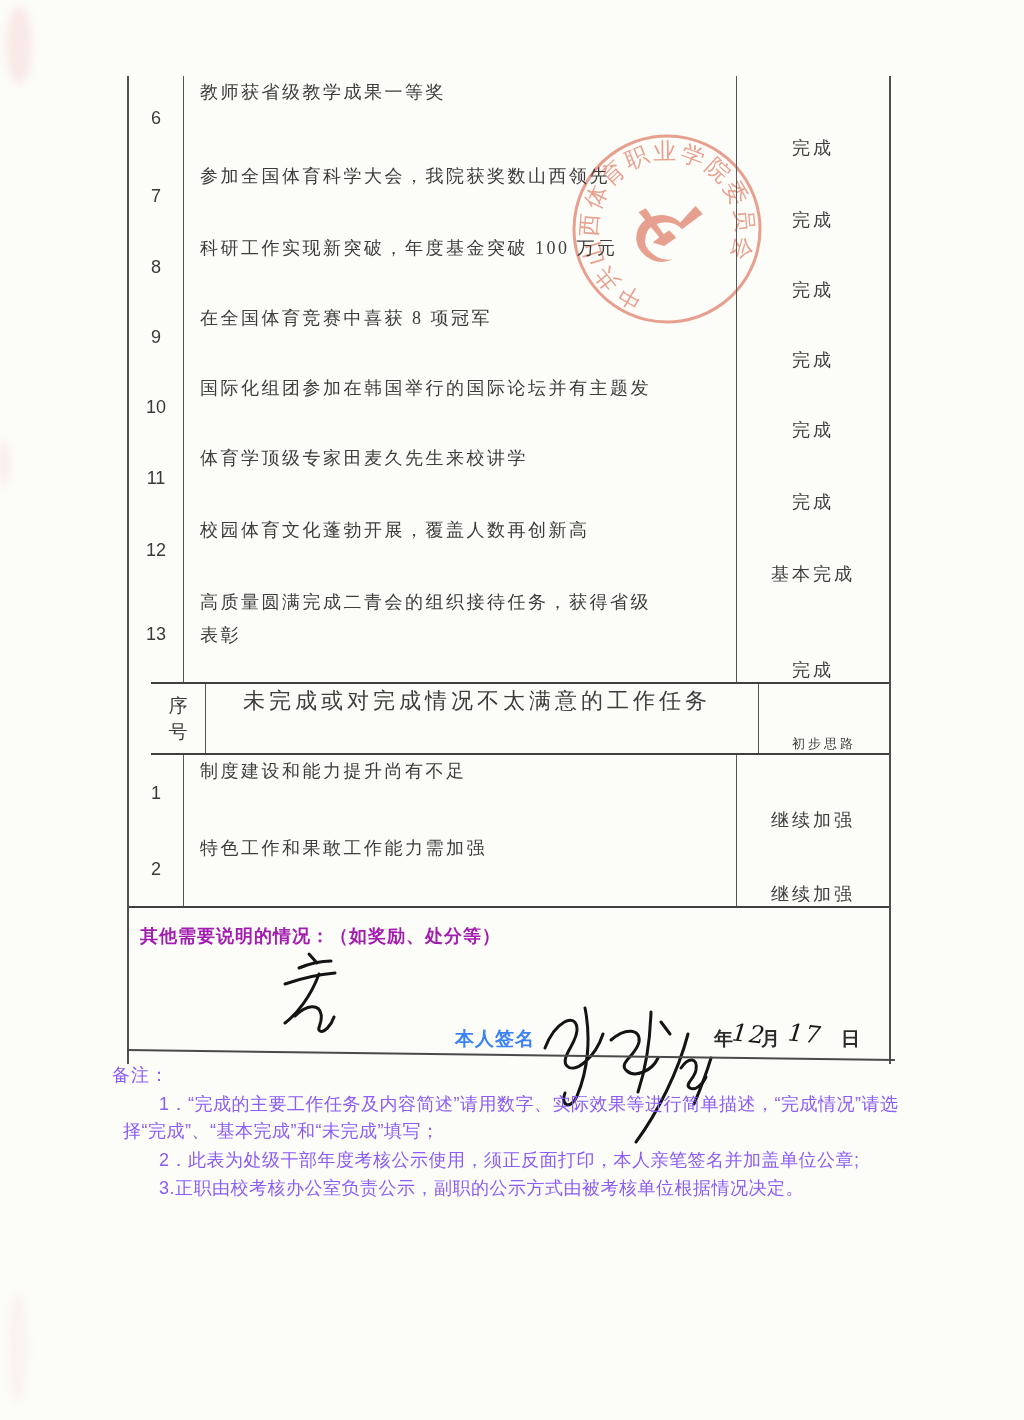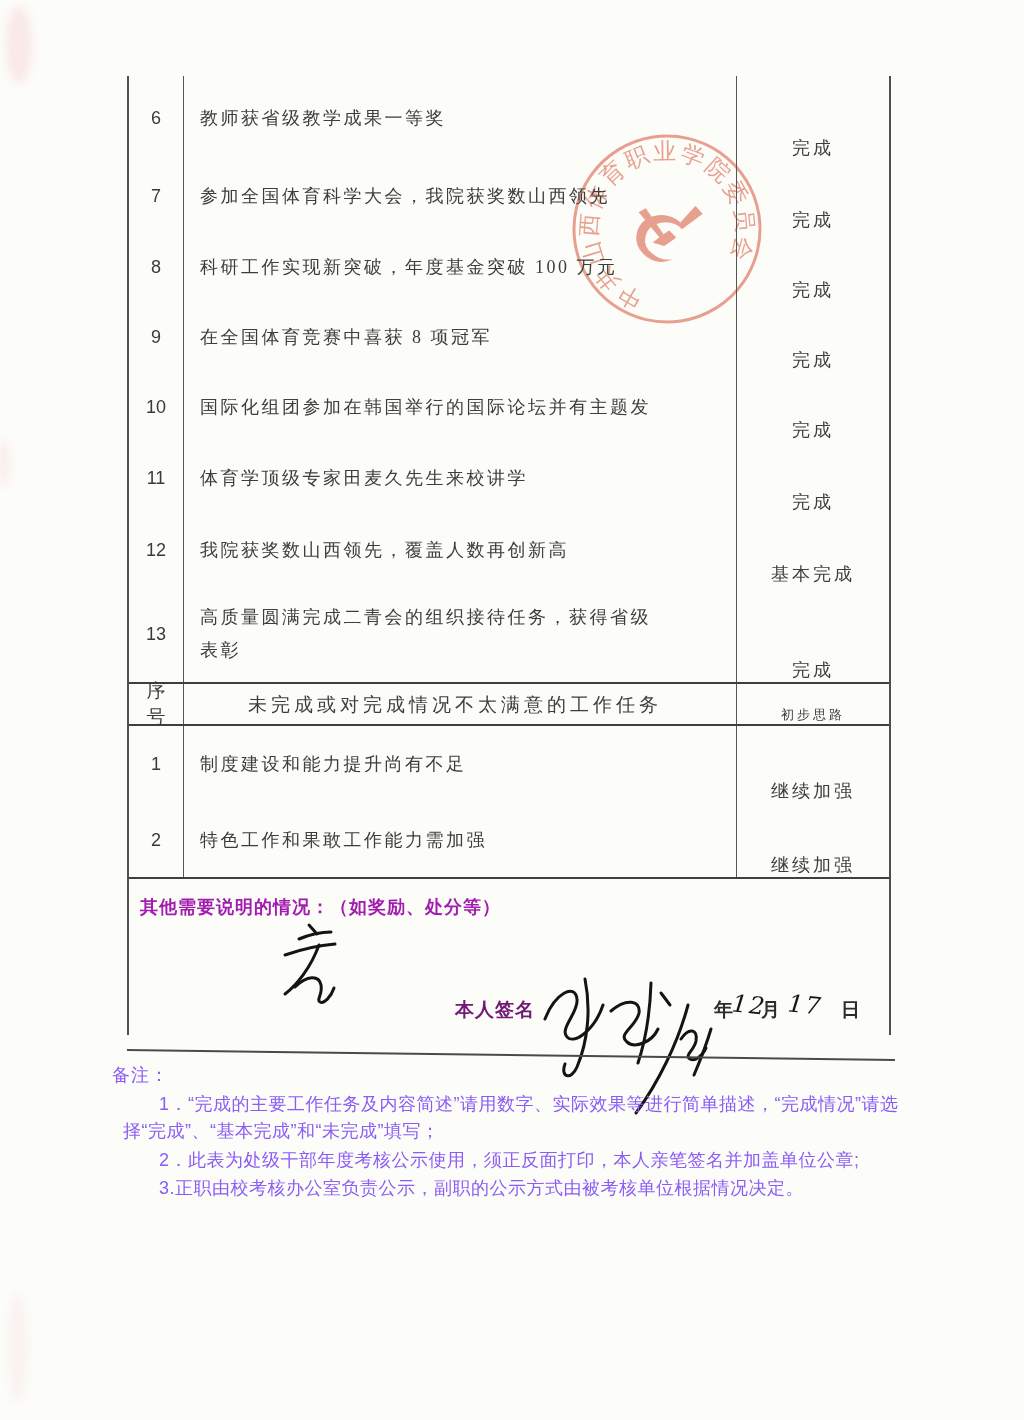--- a/index.html
+++ b/index.html
@@ -21,64 +21,65 @@
   .c-no {
     flex:0 0 55px; align-self:stretch;
     border-right:1.5px solid #555;
     display:flex; align-items:center; justify-content:center;
     font-family:"Liberation Sans","DejaVu Sans",sans-serif;
     font-size:18px; color:#3a3a3a;
   }
   .c-task {
     flex:0 0 553px; align-self:stretch;
     border-right:1.5px solid #555;
-    display:flex; align-items:center;
+    display:flex; 
     padding-left:16px; padding-right:10px;
     font-size:18px; letter-spacing:2.5px; line-height:33px;
   }
   .c-status {
     flex:1 1 auto; align-self:stretch;
     display:flex; align-items:flex-end; justify-content:center;
     font-size:18px; letter-spacing:3px;
   }
   .sec-a .trow:nth-child(1){height:84px}
   .sec-a .trow:nth-child(2){height:72px}
   .sec-a .trow:nth-child(3){height:70px}
   .sec-a .trow:nth-child(4){height:70px}
   .sec-a .trow:nth-child(5){height:70px}
   .sec-a .trow:nth-child(6){height:72px}
   .sec-a .trow:nth-child(7){height:72px}
   .sec-a .trow:nth-child(8){height:96px}
   .sec-a .trow:nth-child(8) .c-task span{max-width:470px; display:inline-block;}
   .header-row {
-    height:44px;
+    height:73px;
     border-top:2px solid #3f3f3f;
     border-bottom:2px solid #3f3f3f;
+    margin-left:22px;
   }
   .header-row .c-no span{
     width:1.1em; word-break:break-all; text-align:center;
     font-family:"Liberation Serif","DejaVu Serif",serif;
     font-size:19px; line-height:26px; letter-spacing:0;
   }
-  .header-row .c-task { justify-content:center; padding-left:0; letter-spacing:4px; font-size:19px; }
+  .header-row .c-task { justify-content:center; padding-left:0; letter-spacing:4px; font-size:22px; }
   .header-row .c-status { letter-spacing:3px; font-size:13px; }
   .sec-b { border-bottom:2.5px solid #3f3f3f; }
   .sec-b .trow:nth-child(1){height:77px}
   .sec-b .trow:nth-child(2){height:74px}
   
   .other { position:relative; height:156px; }
   .other-label {
     position:absolute; left:11px; top:16px;
     font-family:"Liberation Sans","DejaVu Sans",sans-serif;
     font-weight:bold; font-size:18px; color:#a21caf; letter-spacing:1px;
   }
   .sign-label {
     position:absolute; left:326px; top:118px;
     font-family:"Liberation Sans","DejaVu Sans",sans-serif;
-    font-weight:bold; font-size:19px; color:#701a75; letter-spacing:1px;
+    font-weight:bold; font-size:19px; color:#3b82f6; letter-spacing:1px;
   }
   .date-part {
     position:absolute; top:118px;
     font-size:19px; color:#2c2c2c;
     font-family:"Liberation Sans","DejaVu Sans",sans-serif; font-weight:bold;
   }
   .d-year{left:585px} .d-month{left:632px} .d-day{left:712px}
   .hand-digit {
     position:absolute; top:112px;
     font-family:"DejaVu Serif",serif; font-style:italic;
@@ -199,21 +200,21 @@
         </div>
       <div class="c-status">
           <span>完成</span>
         </div>
     </div>
     <div class="trow">
       <div class="c-no">
           <span>12</span>
         </div>
       <div class="c-task">
-          <span>我院获奖数山西领先，覆盖人数再创新高</span>
+          <span>校园体育文化蓬勃开展，覆盖人数再创新高</span>
         </div>
       <div class="c-status">
           <span>基本完成</span>
         </div>
     </div>
     <div class="trow">
       <div class="c-no">
           <span>13</span>
         </div>
       <div class="c-task">

